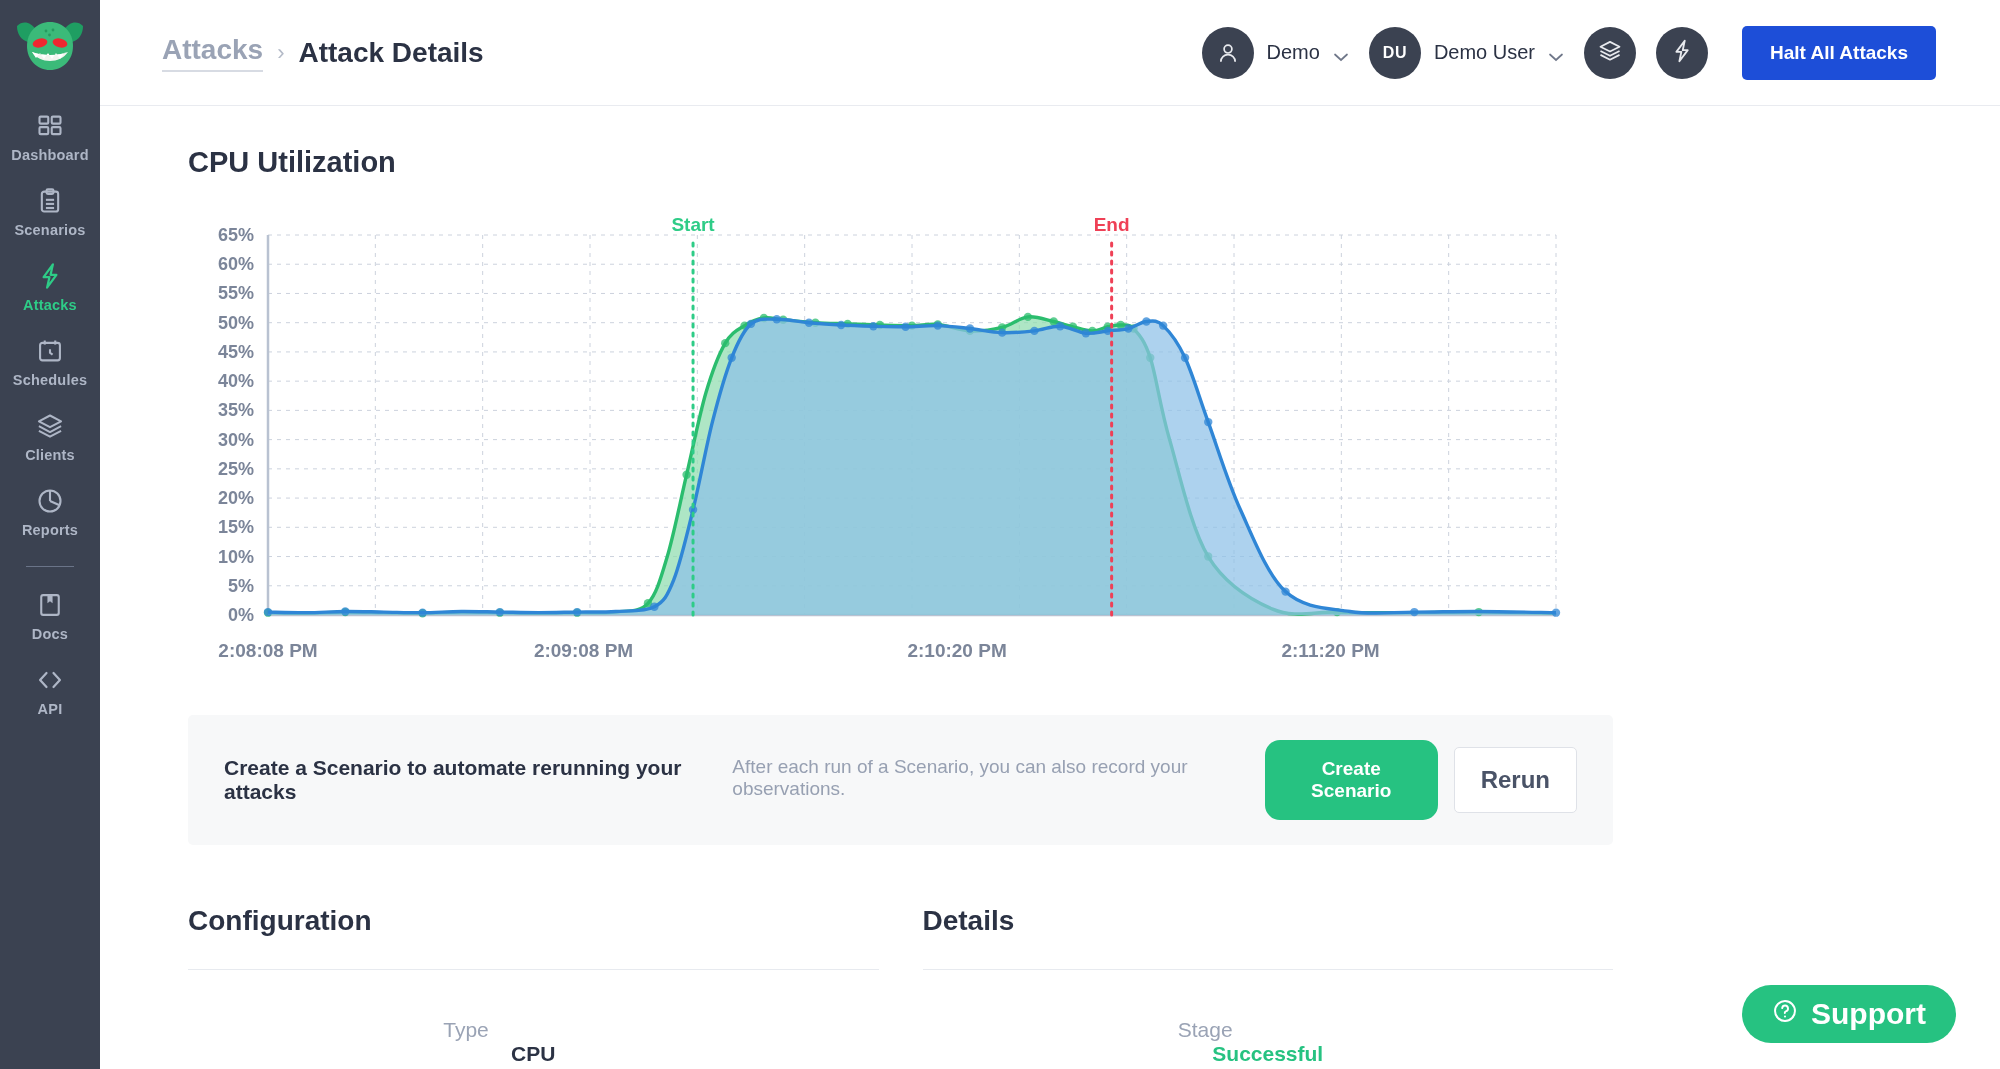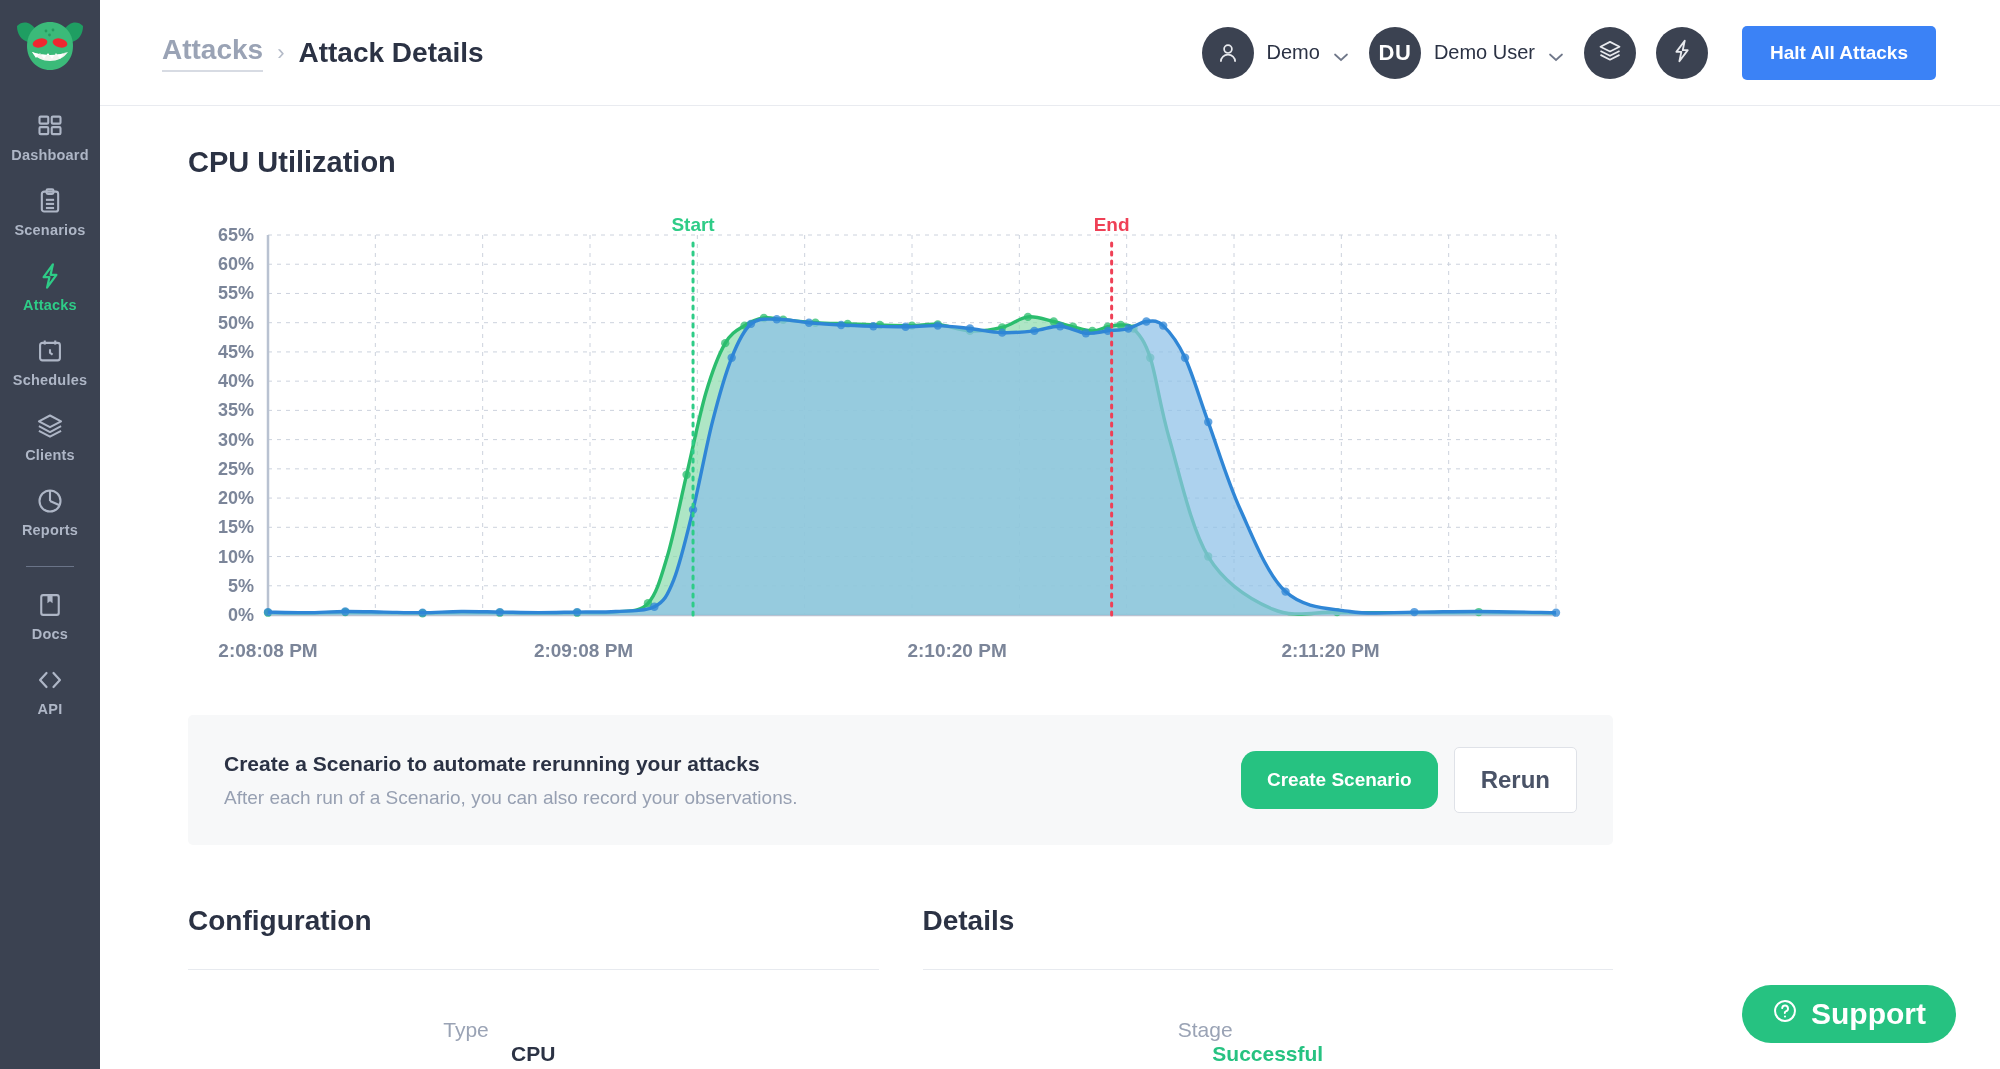--- a/index.html
+++ b/index.html
@@ -45,53 +45,53 @@
     border-bottom:2px solid #d7dbe3; padding-bottom:4px; cursor:pointer;
   }
   .crumb-sep { font-size:22px; color:#b4bbc8; }
   .crumb-cur { font-size:28px; font-weight:700; color:#2b3244; }
 
   .top-right { margin-left:auto; display:flex; align-items:center; gap:20px; }
   .acct { display:flex; align-items:center; gap:13px; cursor:pointer; }
   .avatar {
     width:52px; height:52px; border-radius:50%; background:#3b4251;
     display:flex; align-items:center; justify-content:center;
-    color:#fff; font-size:22px; font-weight:700; letter-spacing:.5px;
+    color:#fff; font-size:16px; font-weight:700; letter-spacing:.5px;
   }
   .acct-name { font-size:20px; font-weight:400; color:#2b3244; }
   .chev { width:16px; height:10px; display:block; }
   .icon-btn {
     width:52px; height:52px; border-radius:50%; background:#3b4251;
     display:flex; align-items:center; justify-content:center; cursor:pointer;
     border:none;
   }
   .halt-btn {
     margin-left:14px;
-    background:#3b82f6; color:#ffffff; border:none;
+    background:#1d4ed8; color:#ffffff; border:none;
     font-family:"Liberation Sans", sans-serif;
     font-size:19px; font-weight:700;
     padding:16px 28px; border-radius:5px; cursor:pointer;
   }
 
   
   .content { padding:40px 0 0 0; }
   .chart-title {
     font-size:29px; font-weight:700; color:#2b3244;
     margin:0 0 26px 88px;
   }
   .chart-wrap { position:relative; margin-left:88px; width:1430px; }
   .chart-svg { display:block; }
 
   
   .banner {
     margin:40px 0 0 88px; width:1425px; height:130px;
     background:#f7f8f9; border-radius:5px;
     display:flex; align-items:center; padding:0 36px;
   }
-  .banner-text { display:flex; flex-direction:column; gap:11px; }
+  .banner-text { display:flex; flex-direction:row; gap:11px; }
   .banner-h { font-size:21px; font-weight:700; color:#2b3244; }
   .banner-p { font-size:19px; color:#97a0b2; }
   .banner-actions { margin-left:auto; display:flex; align-items:center; gap:16px; }
   .btn-primary {
     background:#26c281; color:#fff; border:none;
     font-family:"Liberation Sans", sans-serif;
     font-size:19px; font-weight:700; padding:18px 26px;
     border-radius:15px; cursor:pointer;
   }
   .btn-ghost {

